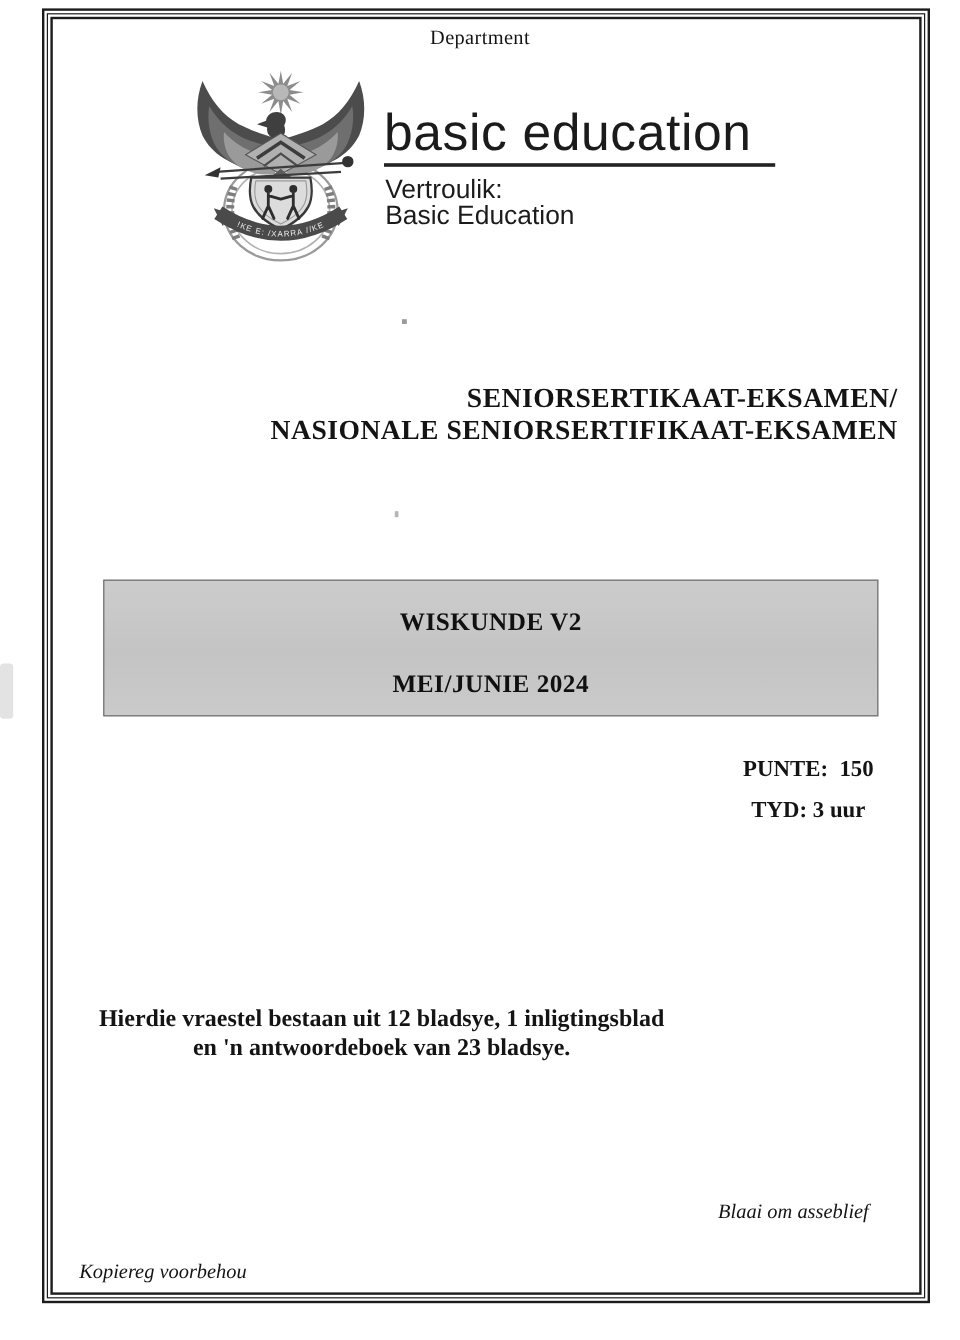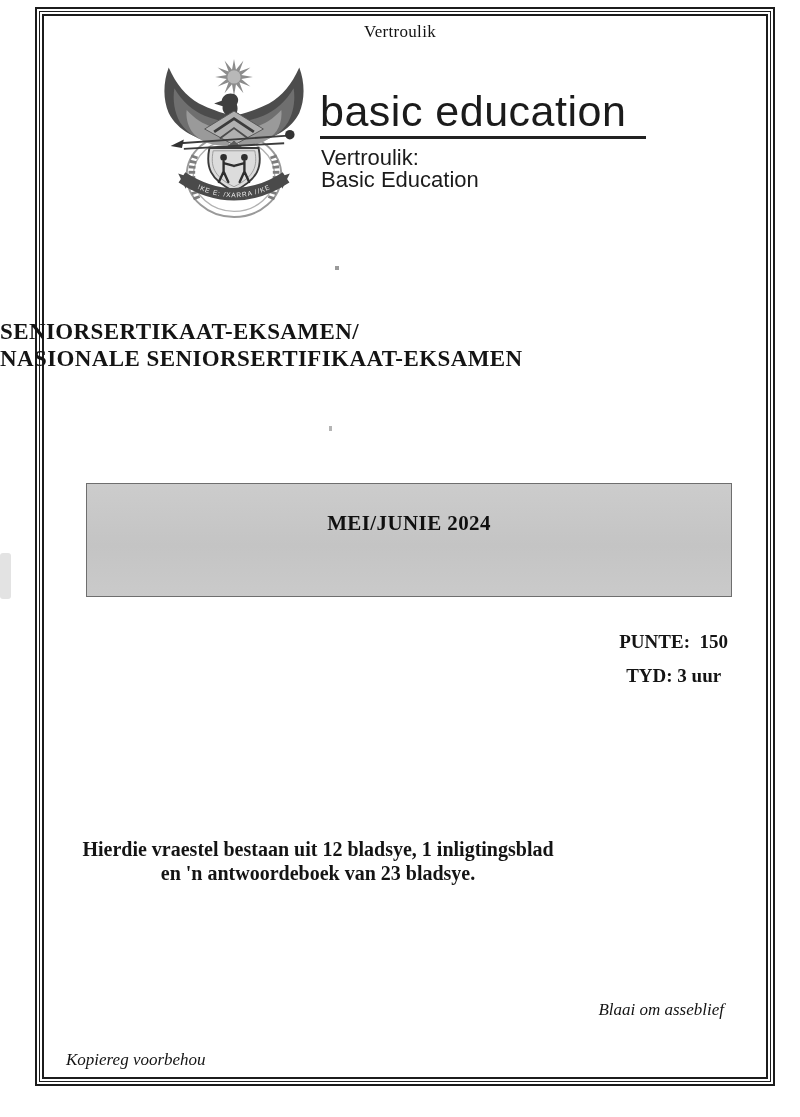--- a/index.html
+++ b/index.html
@@ -37,21 +37,21 @@
   .dept-line{
     position:absolute;left:321px;
     font-family:"Liberation Sans", sans-serif;
     font-size:22px;line-height:22px;color:#1b1b1b;
   }
   .dept-1{top:147px;}
   .dept-2{top:169px;}
   .dept-3{top:190px;font-weight:bold;font-size:23px;letter-spacing:0.3px;}
 
   .exam-title{
-    position:absolute;left:0;top:318px;width:748px;text-align:left;
+    position:absolute;left:0;top:318px;width:748px;text-align:right;
     font-weight:bold;font-size:23px;line-height:27px;letter-spacing:0.4px;
   }
 
   .subject-box{
     position:absolute;left:86px;top:483px;width:646px;height:114px;
     background:#c7c7c7;
     background-image:linear-gradient(180deg,#cccccc 0%,#c4c4c4 55%,#cacaca 100%);
     border:1px solid #6e6e6e;box-sizing:border-box;
     text-align:center;
   }
@@ -89,21 +89,21 @@
 <body>
 
 <div class="page">
 
   <div class="frame-outer">
     <div class="frame-mid">
       <div class="frame-inner"></div>
     </div>
   </div>
 
-  <div class="confidential">Vertroulik</div>
+  <div class="confidential">Department</div>
 
   <svg class="coat" viewBox="0 0 186 192" width="176" height="182" xmlns="http://www.w3.org/2000/svg">
     <defs>
       <path id="mottoPath" d="M38,131 Q93,167 148,131"></path>
     </defs>
 
     <ellipse cx="93" cy="126" rx="50" ry="44" fill="none" stroke="#9a9a9a" stroke-width="2"></ellipse>
     <ellipse cx="93" cy="126" rx="43" ry="38" fill="none" stroke="#b2b2b2" stroke-width="1.5"></ellipse>
 
     <path d="M54,151 Q44,126 52,104" fill="none" stroke="#7d7d7d" stroke-width="7" stroke-dasharray="3 2.5"></path>
@@ -155,20 +155,21 @@
   <div class="wordmark-rule"></div>
   <div class="dept-line dept-1">Vertroulik:</div>
   <div class="dept-line dept-2">Basic Education</div>
 
   <div class="exam-title">
     <div>SENIORSERTIKAAT-EKSAMEN/</div>
     <div>NASIONALE SENIORSERTIFIKAAT-EKSAMEN</div>
   </div>
 
   <div class="subject-box">
+    <div class="subject-line subject-1">WISKUNDE V2</div>
     <div class="subject-line subject-2">MEI/JUNIE 2024</div>
   </div>
 
   <div class="marks-block">
     <div class="marks-line">PUNTE:  150</div>
     <div class="time-line">TYD: 3 uur</div>
   </div>
 
   <div class="note">
     <div>Hierdie vraestel bestaan uit 12 bladsye, 1 inligtingsblad</div>

